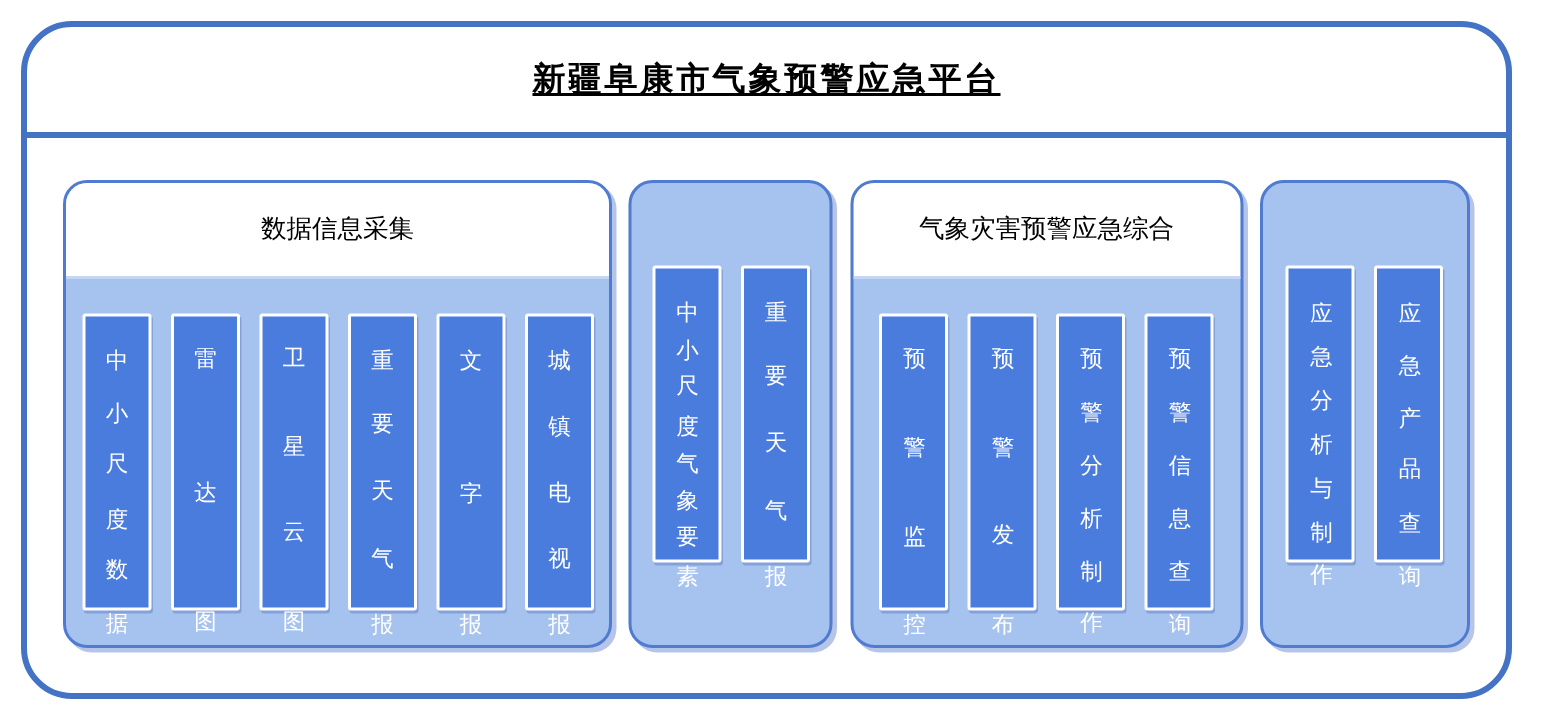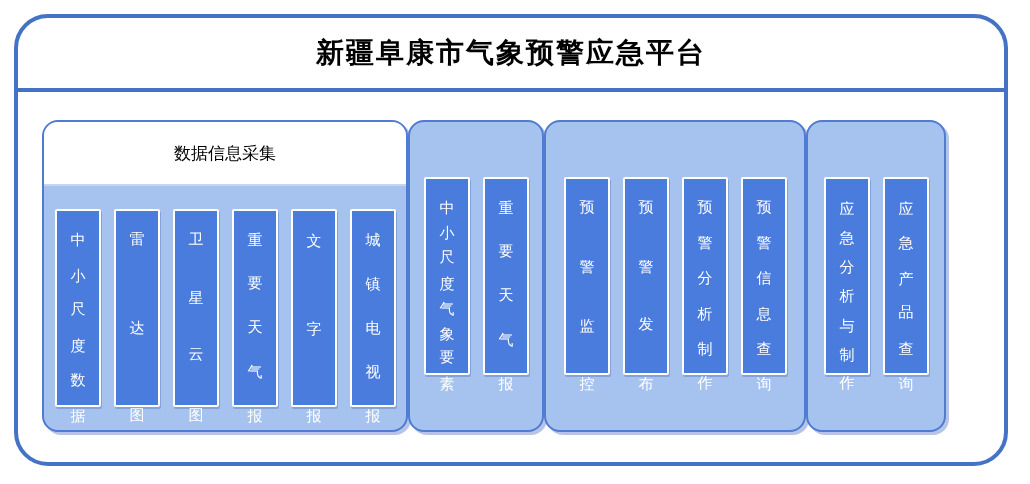--- a/index.html
+++ b/index.html
@@ -14,25 +14,26 @@
     border:4px solid var(--frame-border,#4472C4);
     border-radius:34px;
     background:#fff;
   }
   .title-band{
     height:70px;
     border-bottom:4px solid var(--frame-border,#4472C4);
     display:flex;align-items:center;justify-content:center;
   }
   .title{
-    font-size:28px;font-weight:bold;letter-spacing:2px;
+    font-size:22px;font-weight:bold;letter-spacing:2px;
     color:var(--title-text,#000000);
+    text-decoration:underline;
   }
   .sections{
-    display:flex;justify-content:flex-start;
+    display:flex;justify-content:space-between;
     padding:28px 24px 0 24px;
   }
   .sec{
     box-sizing:border-box;
     height:312px;
     border:2px solid var(--section-border,#4F7BD0);
     border-radius:16px;
     background:var(--section-body,#A6C3F0);
     overflow:hidden;
     display:flex;flex-direction:column;
@@ -116,20 +117,21 @@
         <div class="bar">
             <span class="vtext">中小尺度气象要素</span>
           </div>
         <div class="bar">
             <span class="vtext">重要天气报</span>
           </div>
       </div>
     </section>
 
     <section class="sec s3">
+      <div class="sec-header">气象灾害预警应急综合</div>
       <div class="sec-body">
         <div class="bar">
             <span class="vtext">预警监控</span>
           </div>
         <div class="bar">
             <span class="vtext">预警发布</span>
           </div>
         <div class="bar">
             <span class="vtext">预警分析制作</span>
           </div>

